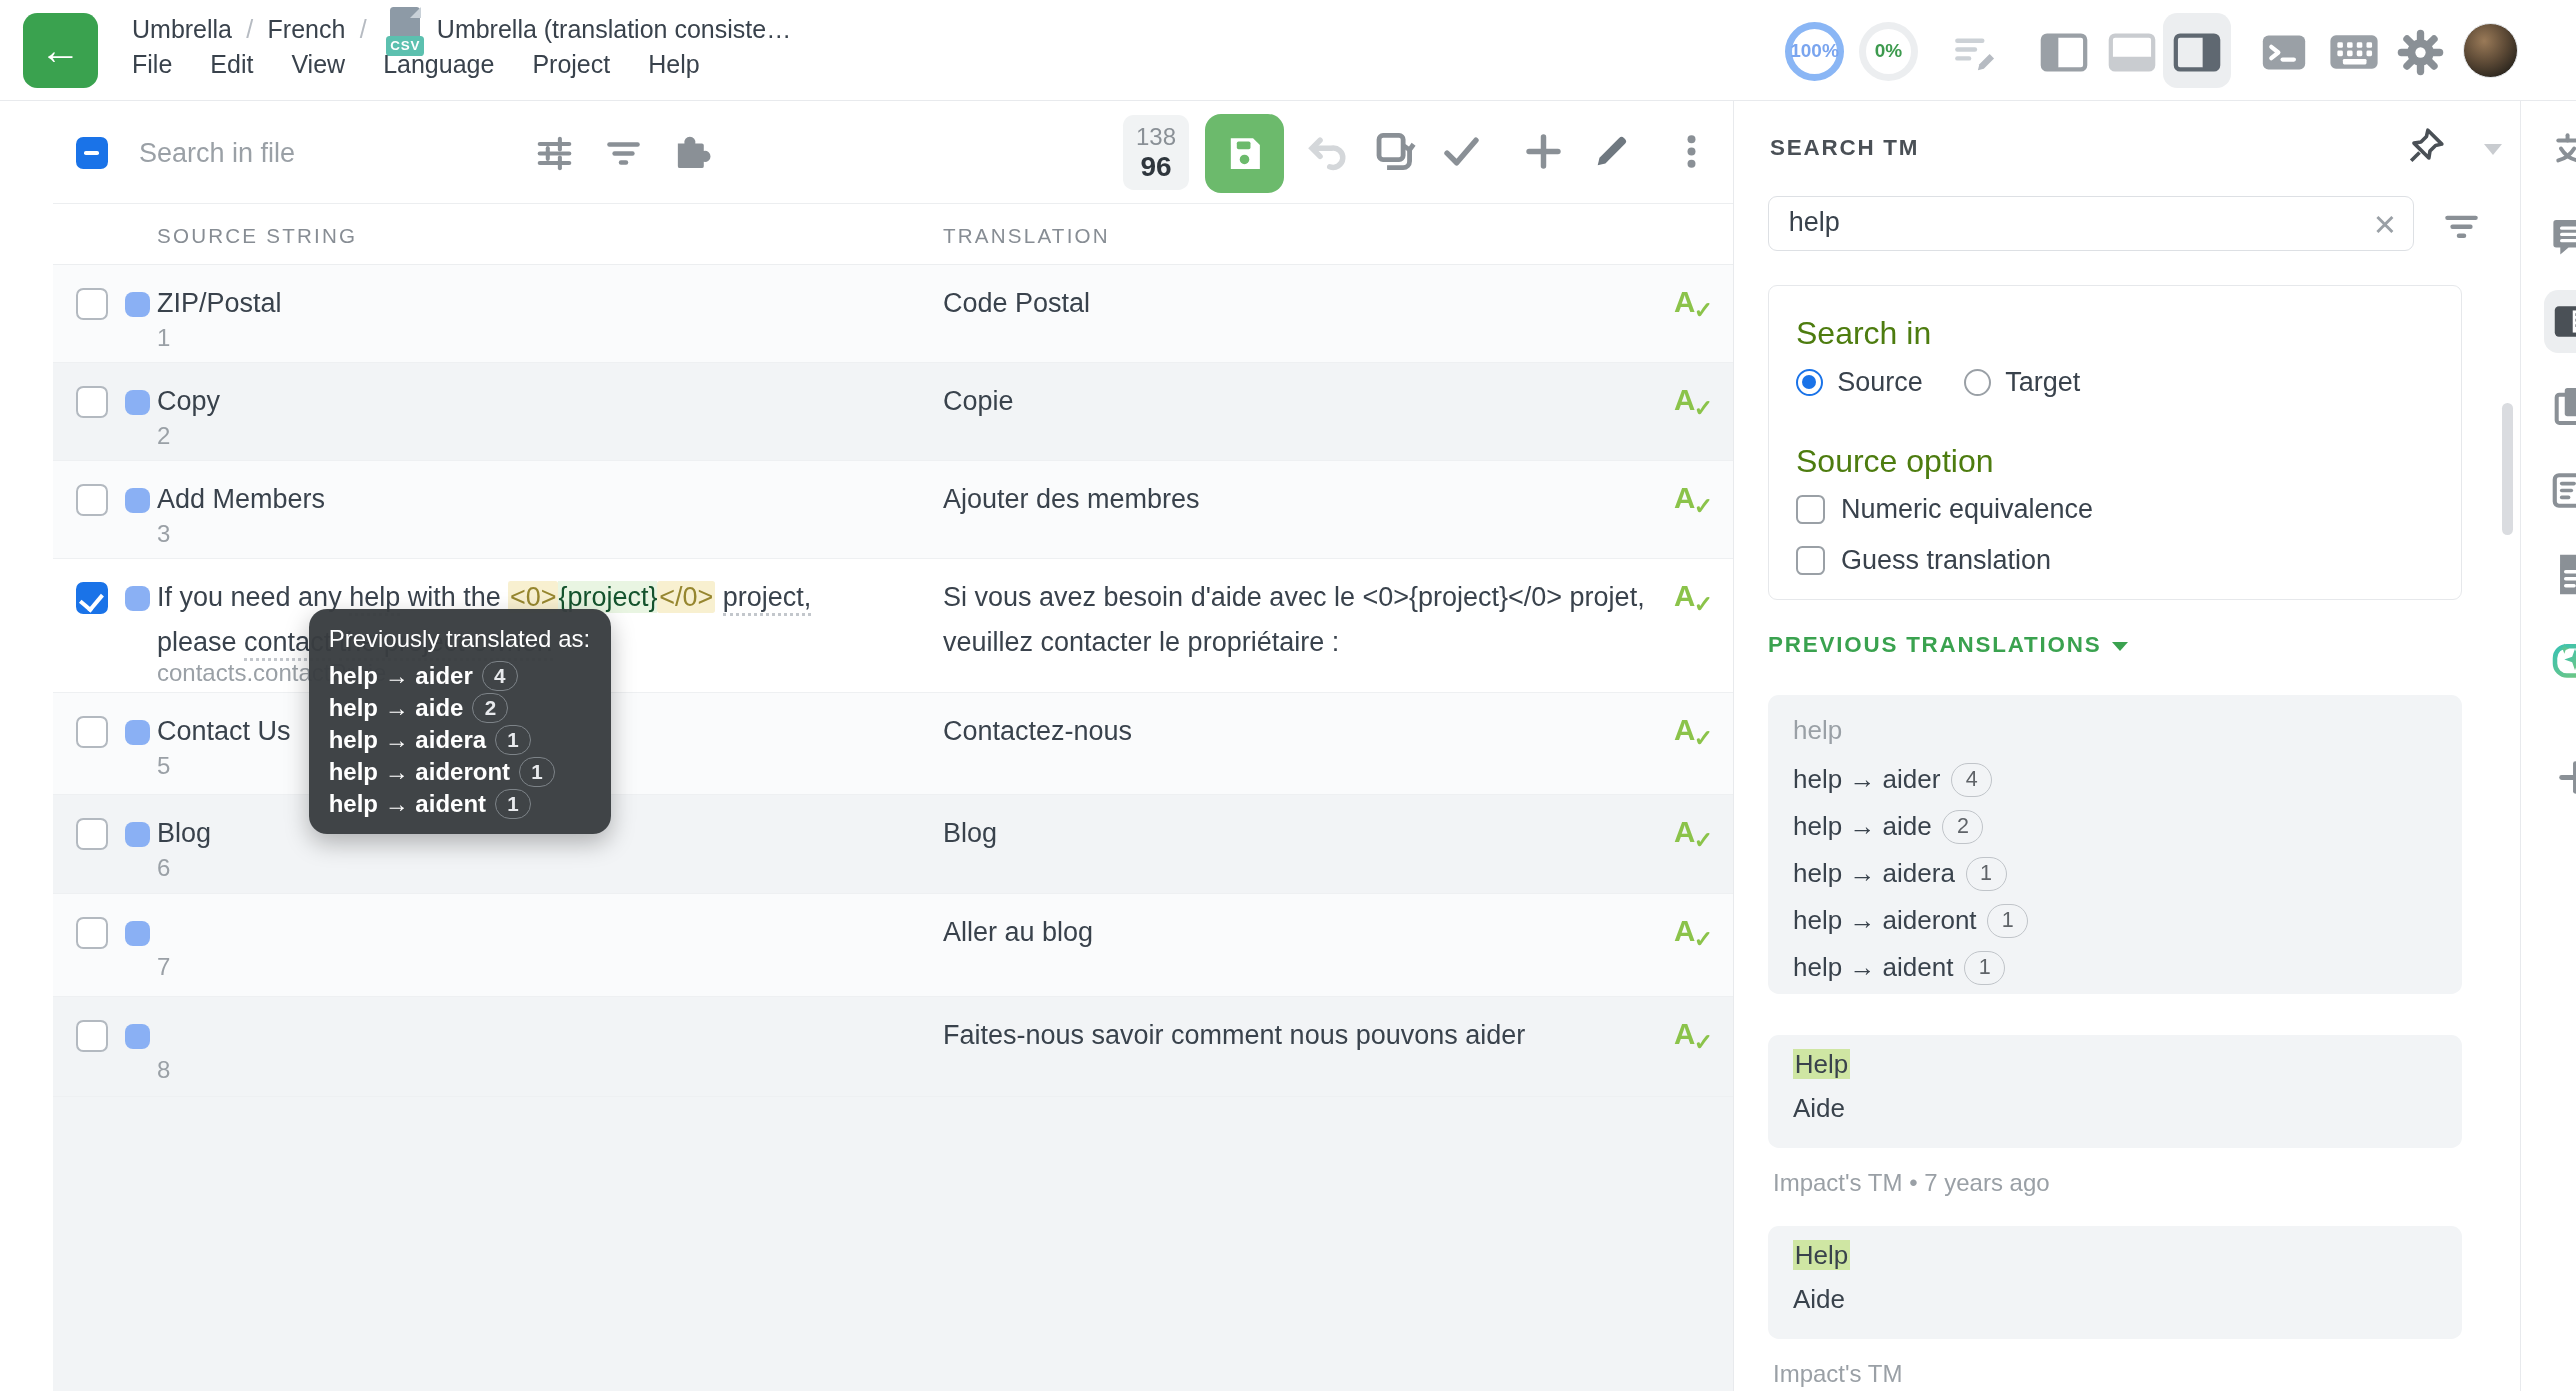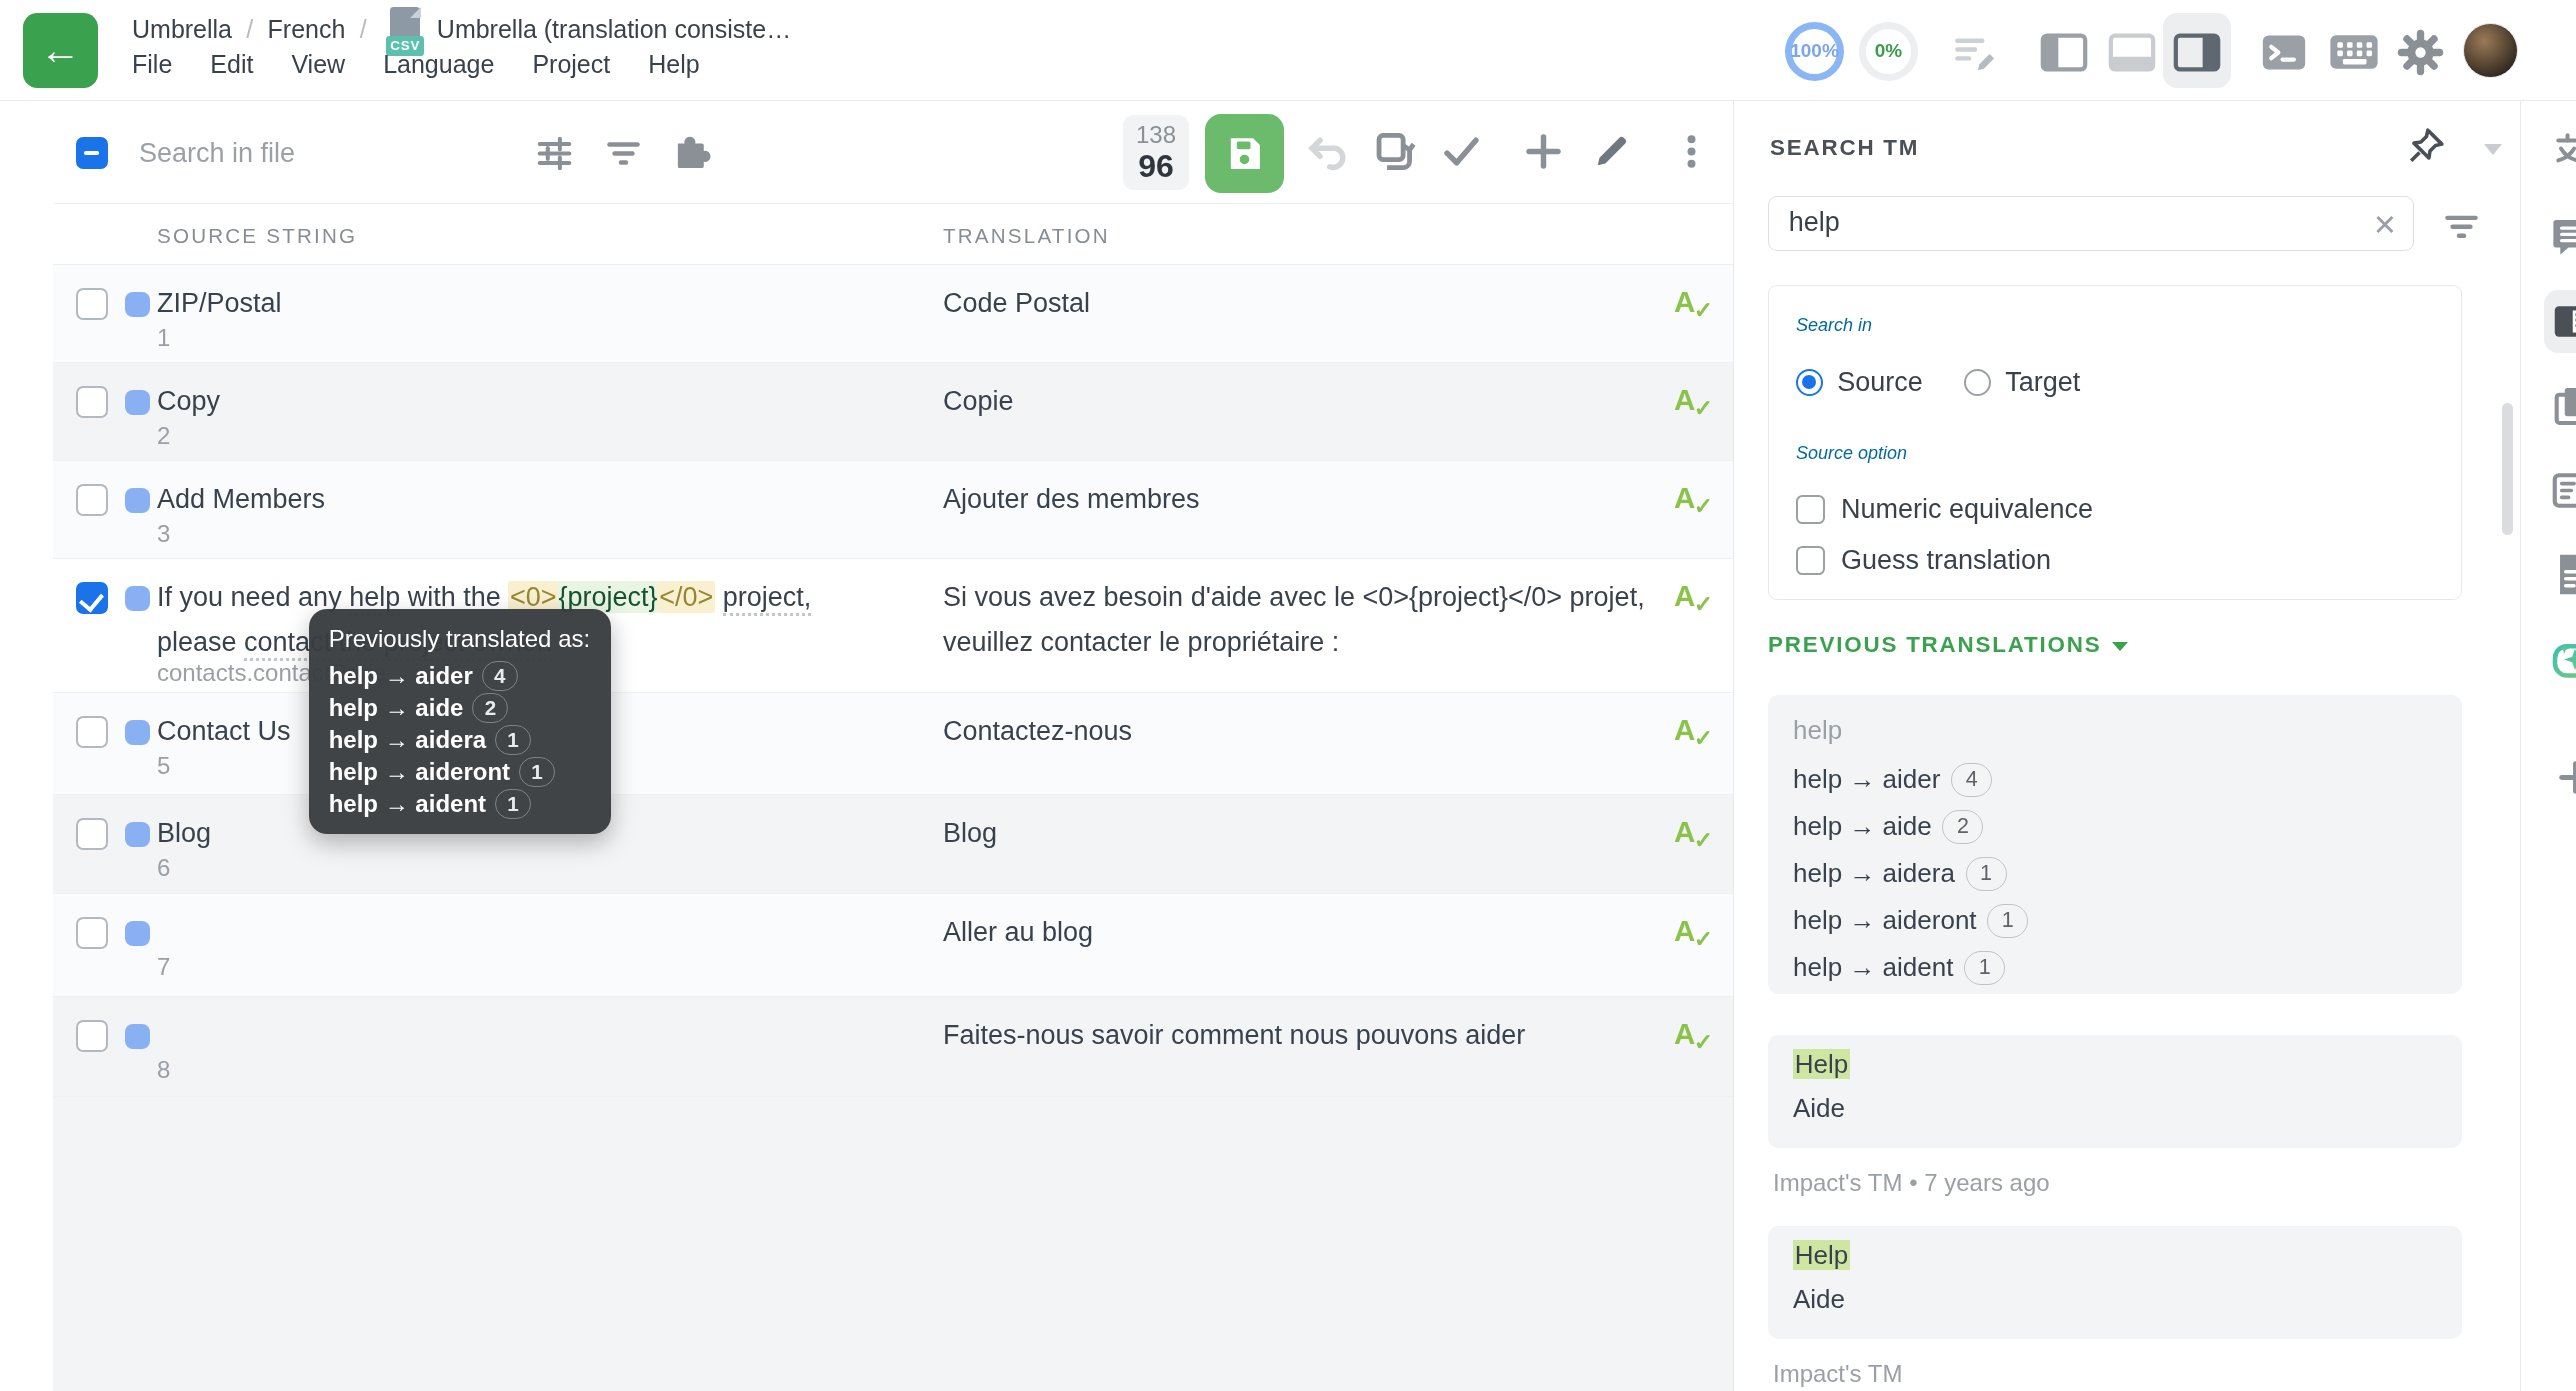--- a/index.html
+++ b/index.html
@@ -50,21 +50,21 @@
   .cb.on::after { content:""; position:absolute; left:6.3px; top:4.5px; width:10.7px; height:17px;
     border:solid #fff; border-width:0 4.5px 4.5px 0; transform:rotate(40deg); }
   .etb-cb { position:absolute; left:23px; top:36px; }
   .etb-search { position:absolute; left:86px; top:25px; width:376px; font-size:27px; color:#9aa0a6;
     border:none; outline:none; background:transparent; height:54px; }
   .etb-search::placeholder { color:#9aa0a6; }
   .etb-ico { position:absolute; top:29px; width:47px; height:47px; display:flex; align-items:center; justify-content:center; }
   .counter { position:absolute; left:1070px; top:14.3px; width:66px; height:75px; background:#f1f3f4; border-radius:10.7px;
     display:flex; flex-direction:column; align-items:center; justify-content:center; line-height:1.15; }
   .counter .c1 { font-size:24px; color:#8a9096; }
-  .counter .c2 { font-size:32px; color:#2f363d; font-weight:bold; }
+  .counter .c2 { font-size:28px; color:#2f363d; font-weight:bold; }
   .save-btn { position:absolute; left:1152px; top:12.5px; width:79px; height:79px; background:#6cba6c; border-radius:16px;
     display:flex; align-items:center; justify-content:center; }
 
   
   .thead { position:relative; height:61px; border-bottom:1.8px solid #eceef0; background:#fff; }
   .th { position:absolute; top:19.7px; font-size:20.6px; letter-spacing:2.2px; color:#878d94; }
   .th1 { left:104px; } .th2 { left:890px; }
   .row { position:relative; border-bottom:1.8px solid #eef0f2; }
   .row.va { background:#fafbfc; } .row.vb { background:#f2f4f6; } .row.vsel { background:#ffffff; }
   .row .rcb { position:absolute; left:23px; top:23px; }
@@ -93,21 +93,21 @@
   .pin-ico { position:absolute; left:673px; top:25px; width:39px; height:39px; }
   .panel-caret { position:absolute; left:750px; top:43px; width:0; height:0;
     border-left:9.8px solid transparent; border-right:9.8px solid transparent; border-top:11.6px solid #c9ccd0; }
   .tm-input { position:absolute; left:34px; top:95px; width:646px; height:55px; border:1.8px solid #dde0e4; border-radius:9px;
     background:#fff; }
   .tm-input input { position:absolute; left:19.7px; top:5.4px; width:555px; height:41px; border:none; outline:none;
     font-size:27px; color:#39424c; font-family:inherit; background:transparent; }
   .tm-clear { position:absolute; right:16px; top:10.7px; font-size:29px; color:#9aa0a6; }
   .tm-filter { position:absolute; left:707px; top:104px; width:41px; height:41px; }
   .opt-box { position:absolute; left:34px; top:184px; width:694px; height:315px; border:1.8px solid #e6e8eb; border-radius:9px; }
-  .opt-label { font-size:18px; color:#0369a1;font-style:italic; }
+  .opt-label { font-size:32px; color:#4d7c0f; }
   .lab1 { position:absolute; left:27px; top:29px; }
   .lab2 { position:absolute; left:27px; top:157px; }
   .radio-row { position:absolute; left:27px; top:81px; display:flex; align-items:center; gap:41px; font-size:27px; color:#39424c; }
   .radio { width:27px; height:27px; border-radius:50%; border:2.7px solid #9aa0a6; margin-right:14.3px; position:relative; background:#fff; }
   .radio.sel { border-color:#1a73e8; }
   .radio.sel::after { content:""; position:absolute; left:3.6px; top:3.6px; width:14.3px; height:14.3px; border-radius:50%; background:#1a73e8; }
   .r-item { display:flex; align-items:center; }
   .chk-row { position:absolute; left:27px; display:flex; align-items:center; font-size:27px; color:#39424c; }
   .chk { width:29px; height:29px; border:2.7px solid #9aa0a6; border-radius:6.3px; margin-right:16px; background:#fff; }
   .prev-title { position:absolute; left:34px; top:531px; font-size:22.4px; letter-spacing:1.8px; color:#3aa24f; font-weight:bold; }

